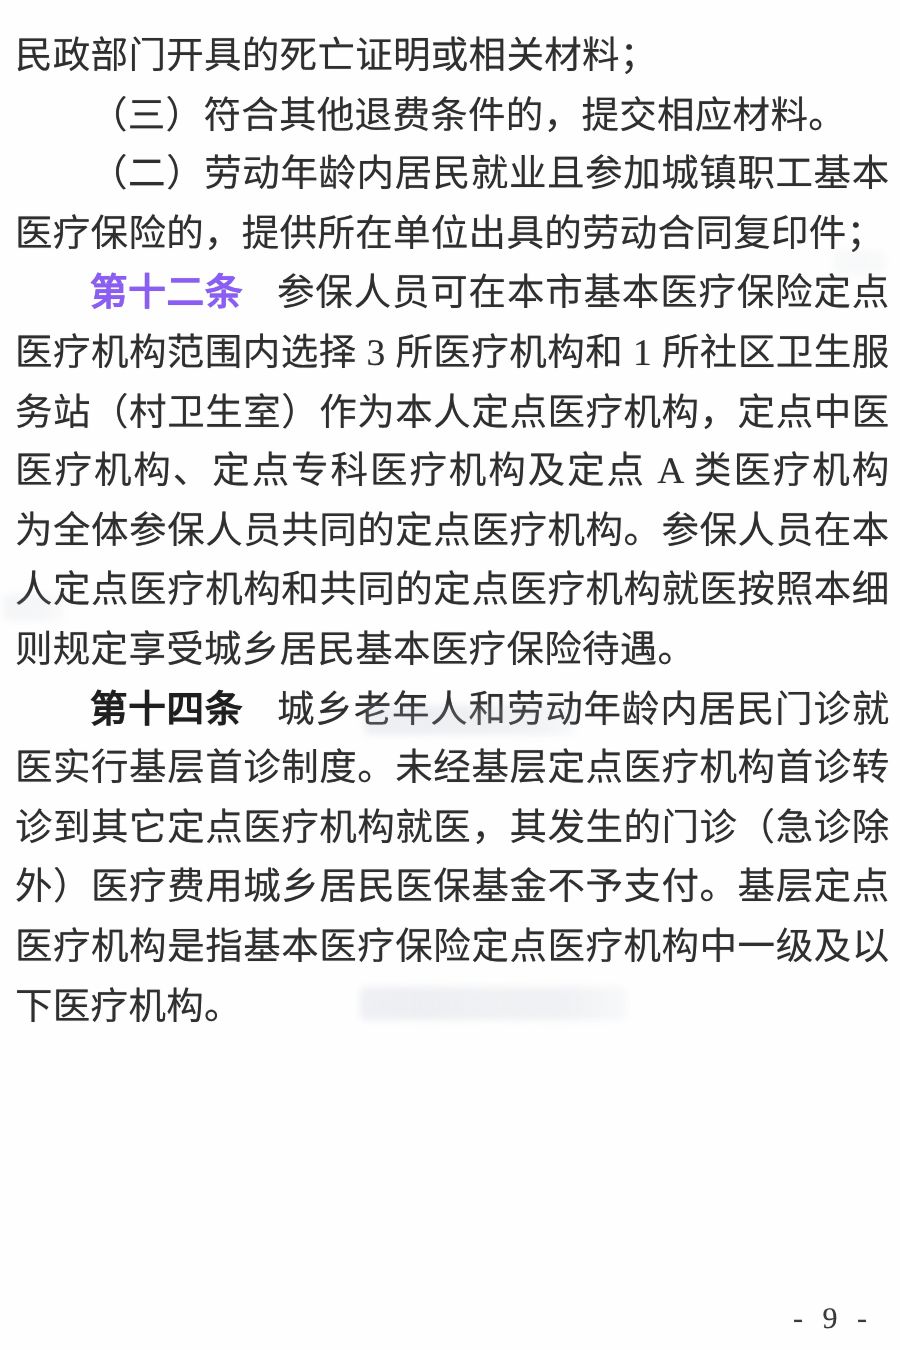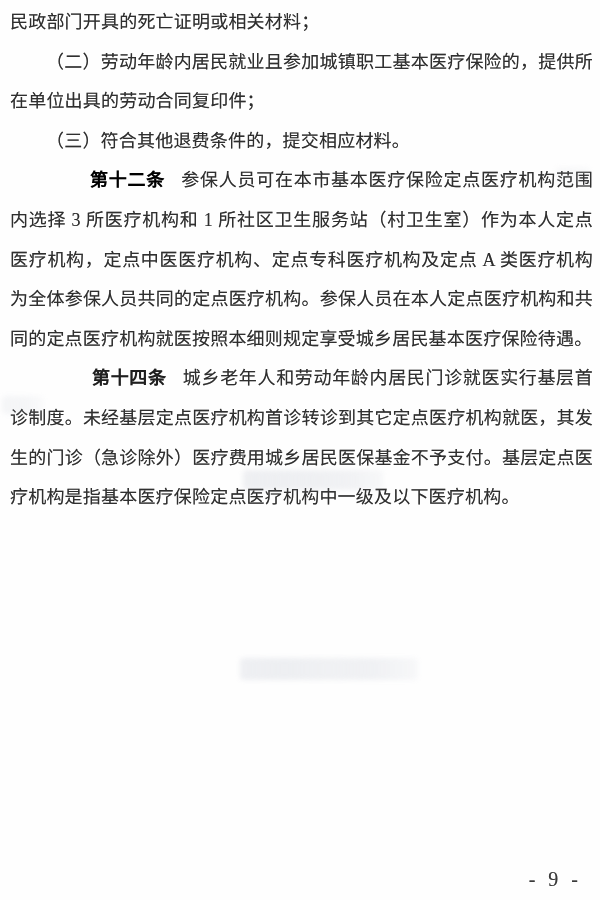--- a/index.html
+++ b/index.html
@@ -12,26 +12,26 @@
     width: 600px;
     height: 900px;
     margin: 0 auto;
     background: #fefefe;
     overflow: hidden;
     font-family: "Liberation Serif", "DejaVu Serif", serif;
     color: #2f2f2f;
   }
   .text-block {
     position: absolute;
-    top: 3px;
+    top: 18px;
     left: 10px;
     width: 583px;
     text-align: justify;
     text-justify: inter-character;
-    font-size: 18px;
+    font-size: 25px;
     line-height: 39.6px;
     letter-spacing: 0.2px;
     text-shadow: 0 0 0.5px rgba(70,70,70,0.55);
   }
   .para { margin: 0; padding: 0; }
   .para.indent { text-indent: 2em; }
   .head {
     font-weight: bold;
     color: #1f1f1f;
     margin-right: 0.9em;
@@ -80,24 +80,24 @@
       rgba(192,197,208,0.35) 0%, rgba(178,184,198,0.25) 100%);
     opacity: 0.3;
   }
 </style>
 </head>
 <body>
 
 <div class="doc" style="background: rgb(254, 254, 254); color: rgb(47, 47, 47);">
   <main class="text-block">
       <p class="para"><span>民政部门开具的死亡证明或相关材料；</span></p>
+      <p class="para indent"><span>（三）符合其他退费条件的，提交相应材料。</span></p>
       <p class="para indent"><span>（二）劳动年龄内居民就业且参加城镇职工基本医疗保险的，提供所在单位出具的劳动合同复印件；</span></p>
-      <p class="para indent"><span>（三）符合其他退费条件的，提交相应材料。</span></p>
-      <p class="para indent"><span class="head" style="color: #000000; margin-left: 44px;">第十二条</span><span>参保人员可在本市基本医疗保险定点医疗机构范围内选择 3 所医疗机构和 1 所社区卫生服务站（村卫生室）作为本人定点医疗机构，定点中医医疗机构、定点专科医疗机构及定点 A 类医疗机构为全体参保人员共同的定点医疗机构。参保人员在本人定点医疗机构和共同的定点医疗机构就医按照本细则规定享受城乡居民基本医疗保险待遇。</span></p>
-      <p class="para indent"><span class="head" style="color: rgb(31, 31, 31); margin-left: 46px;">第十四条</span><span>城乡老年人和劳动年龄内居民门诊就医实行基层首诊制度。未经基层定点医疗机构首诊转诊到其它定点医疗机构就医，其发生的门诊（急诊除外）医疗费用城乡居民医保基金不予支付。基层定点医疗机构是指基本医疗保险定点医疗机构中一级及以下医疗机构。</span></p>
+      <p class="para indent"><span class="head" style="color: #8b5cf6;">第十二条</span><span>参保人员可在本市基本医疗保险定点医疗机构范围内选择 3 所医疗机构和 1 所社区卫生服务站（村卫生室）作为本人定点医疗机构，定点中医医疗机构、定点专科医疗机构及定点 A 类医疗机构为全体参保人员共同的定点医疗机构。参保人员在本人定点医疗机构和共同的定点医疗机构就医按照本细则规定享受城乡居民基本医疗保险待遇。</span></p>
+      <p class="para indent"><span class="head" style="color: rgb(31, 31, 31);">第十四条</span><span>城乡老年人和劳动年龄内居民门诊就医实行基层首诊制度。未经基层定点医疗机构首诊转诊到其它定点医疗机构就医，其发生的门诊（急诊除外）医疗费用城乡居民医保基金不予支付。基层定点医疗机构是指基本医疗保险定点医疗机构中一级及以下医疗机构。</span></p>
     </main>
 
   <div class="artifact a1"></div>
   <div class="artifact a2"></div>
   <div class="artifact a3"></div>
   <div class="artifact a4"></div>
 
   <div class="page-number">- 9 -</div>
 </div>
 

